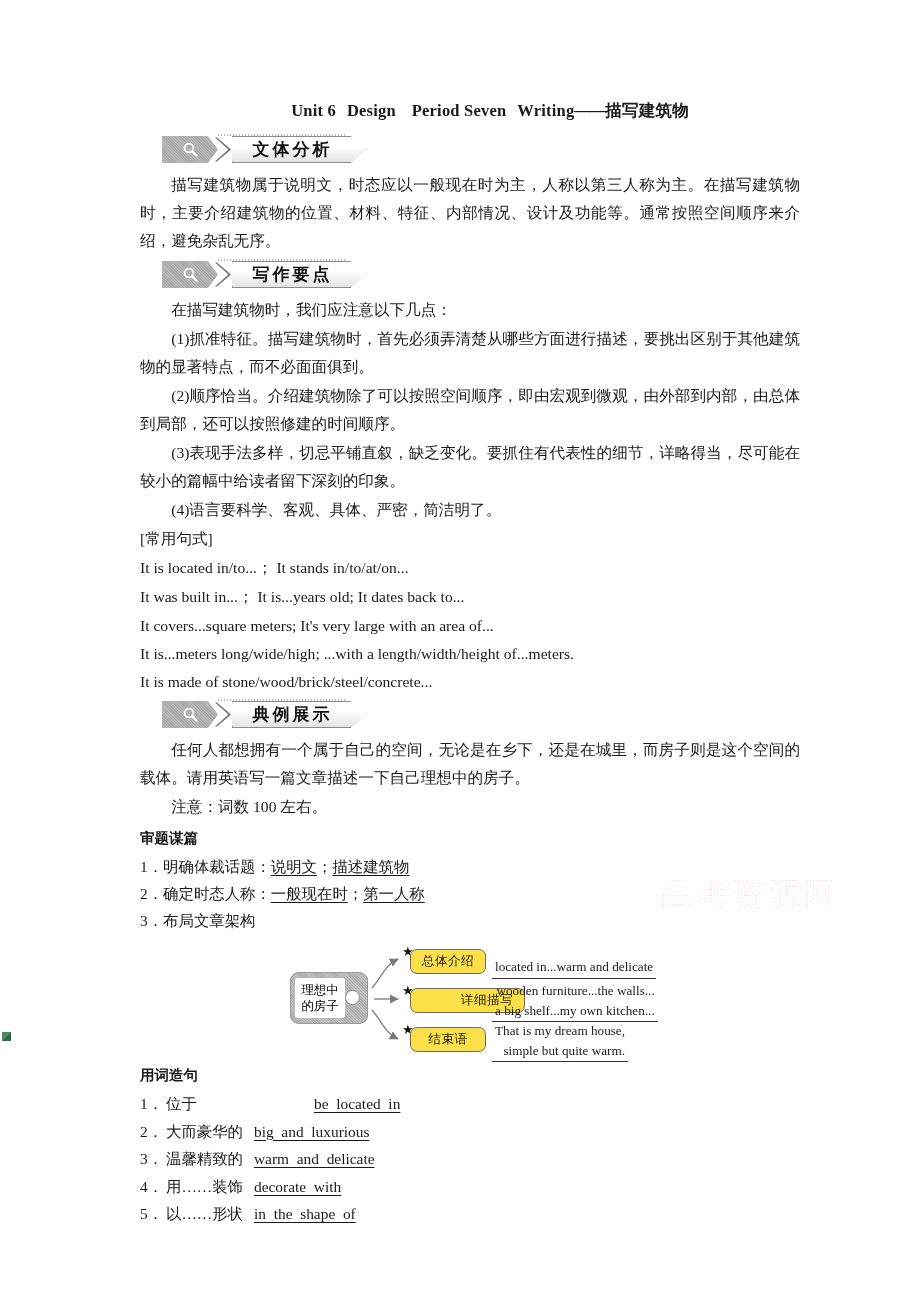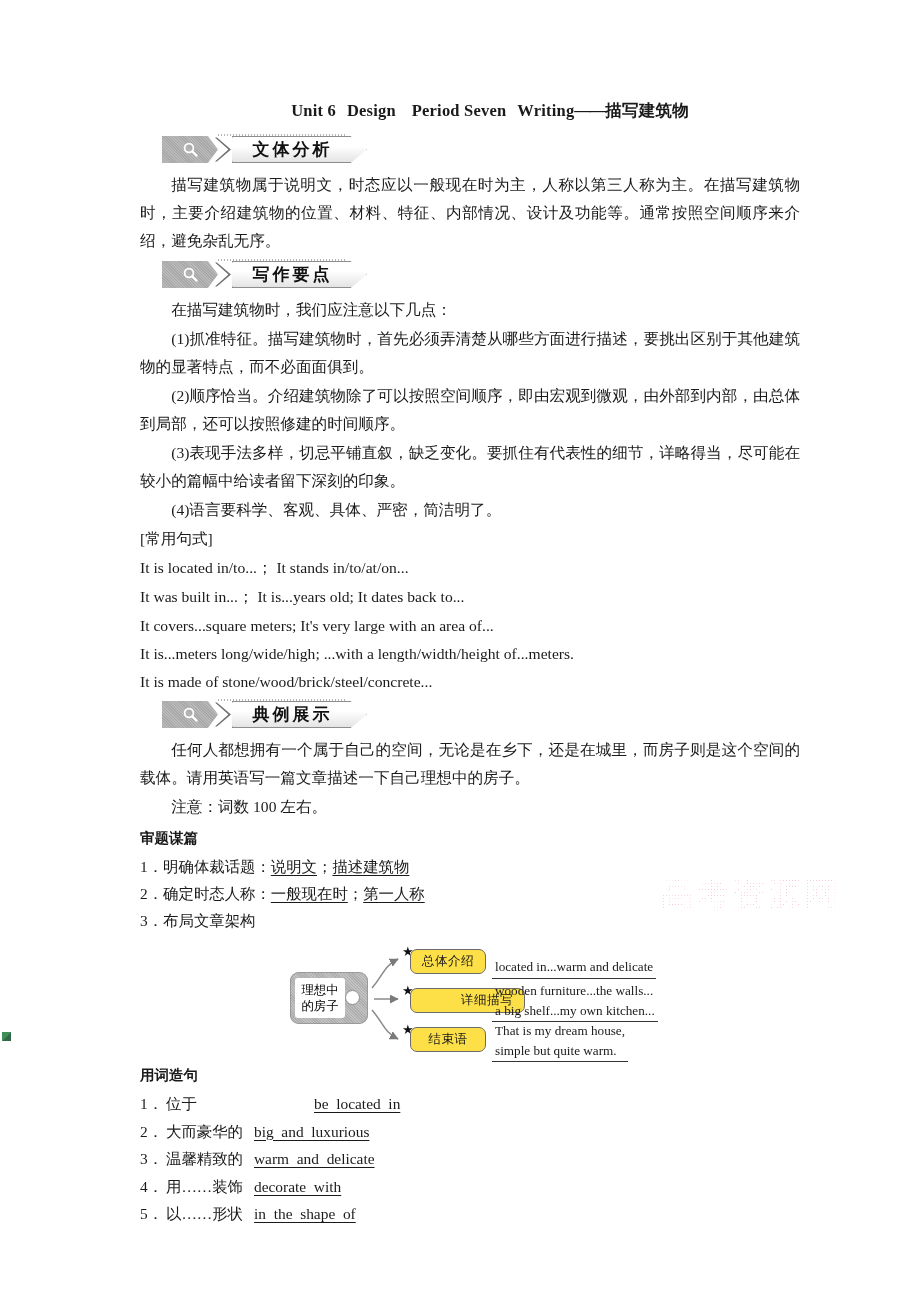--- a/index.html
+++ b/index.html
@@ -224,20 +224,21 @@
     position: absolute;
     left: 352px;
     font-size: 13.2px;
     line-height: 18.5px;
     white-space: nowrap;
   }
   .dg-text .ln {
     border-bottom: 1px solid #333;
     display: block;
     padding: 0 3px 1px 3px;
+    text-align: right;
   }
   .dg-text .ln.nb { border-bottom: none; }
   .dg-text.t1 { top: 14px; }
   .dg-text.t2 { top: 38px; }
   .dg-text.t3 { top: 78px; }
   .dg-svg { position: absolute; left: 0; top: 0; }
 
   
   .watermark {
     position: absolute;

